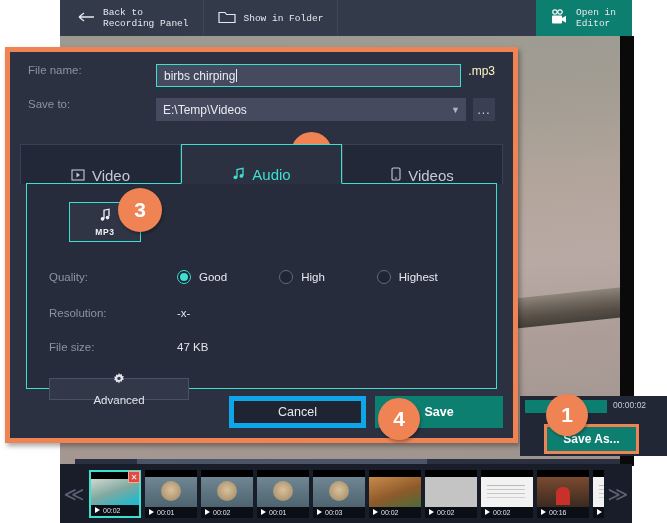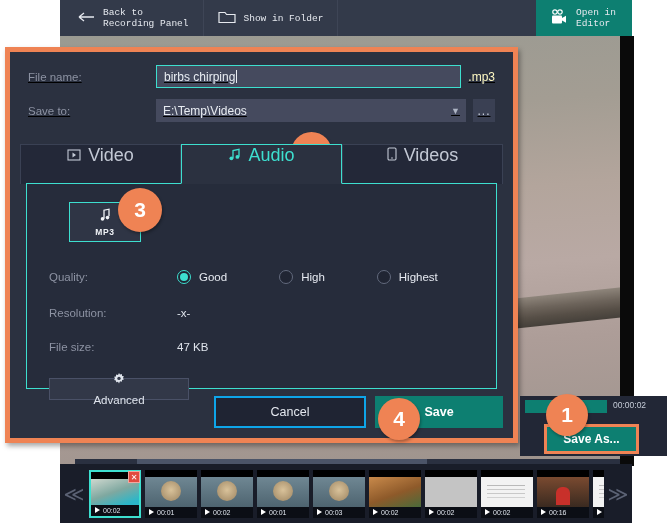--- a/index.html
+++ b/index.html
@@ -37,36 +37,36 @@
   .tb-open{margin-left:auto;background:#0d7f71;border-right:none;padding:0 16px 0 14px;}
   .tb-lbl{white-space:pre-line;}
   .ico{display:inline-block;flex:none;}
 
   
   .dialog-outline{position:absolute;left:5px;top:47px;width:513px;height:396px;
     border:5px solid #ef8354;box-sizing:border-box;box-shadow:2px 3px 5px rgba(0,0,0,.35);}
   .dialog{position:absolute;left:10px;top:52px;width:503px;height:386px;background:#2b3140;
     box-sizing:border-box;}
   .dlg-top{padding:12px 18px 8px 18px;}
-  .row{display:flex;align-items:center;height:25px;margin-bottom:9px;text-decoration:underline;}
+  .row{display:flex;height:25px;margin-bottom:9px;}
   .row .lab{width:128px;color:#8d93a3;font-size:11.5px;}
   .fname-input{flex:1;height:23px;background:#454a5e;border:1px solid #3ddfcf;box-sizing:border-box;
     color:#e8ecf2;font-size:12px;padding:0 7px;display:flex;align-items:center;}
   .caret{display:inline-block;width:1px;height:13px;background:#e8ecf2;margin-left:1px;}
   .ext{color:#fef9c3;font-size:12px;margin-left:7px;}
   .saveto{flex:1;height:23px;background:#454a5e;color:#e8ecf2;font-size:12px;
     display:flex;align-items:center;padding:0 6px 0 7px;position:relative;}
   .saveto .arrow{margin-left:auto;color:#aeb5c4;font-size:9px;}
   .dots-btn{width:22px;height:23px;background:#3a4053;color:#cdd3de;font-size:12px;
     display:flex;align-items:center;justify-content:center;margin-left:7px;letter-spacing:1px;}
 
   
   .tabs{display:flex;margin:4px 10px 0 10px;}
-  .tab{flex:1;height:40px;display:flex;align-items:flex-start;justify-content:center;gap:7px;
-    background:#232838;color:#c3c9d5;font-size:18px;border:1px solid #3a4154;border-bottom:none;
+  .tab{flex:1;height:40px;display:flex;align-items:flex-end;justify-content:center;gap:7px;
+    background:#232838;color:#c3c9d5;font-size:15px;border:1px solid #3a4154;border-bottom:none;
     box-sizing:border-box;position:relative;}
   .tab.active{background:#2b3140;color:#3ddfcf;border:1px solid #3ddfcf;border-bottom:1px solid #2b3140;z-index:3;}
   .panel{margin:0 16px;border:1px solid #3ddfcf;box-sizing:border-box;height:206px;
     background:#262c3b;margin-top:-1px;padding:18px 22px 0 22px;position:relative;}
 
   .fmt-btn{width:72px;height:40px;background:#2f3545;border:1px solid #3ddfcf;box-sizing:border-box;
     display:flex;flex-direction:column;align-items:center;justify-content:center;color:#f0f3f7;
     margin-left:20px;}
   .fmt-btn .mp3{font-size:8.5px;font-weight:bold;letter-spacing:.6px;margin-top:1px;}
 
@@ -80,21 +80,21 @@
   .radio.sel .dot::after{content:"";width:8px;height:8px;border-radius:50%;background:#3ddfcf;}
   .radio.r2{margin-left:52px;}
   .radio.r3{margin-left:52px;justify-content:center;}
 
   .adv-btn{margin-top:20px;width:140px;height:22px;background:#323848;border:1px solid #4a5167;
     box-sizing:border-box;display:flex;align-items:center;justify-content:center;gap:7px;
     color:#dfe4ec;font-size:11.5px;flex-direction:column;}
 
   .dlg-actions{position:absolute;left:0;bottom:0;width:100%;height:52px;display:flex;
     align-items:center;justify-content:flex-end;padding-right:10px;box-sizing:border-box;}
-  .btn-cancel{width:152px;height:32px;background:#1f2433;border:2px solid #0ea5e9;box-sizing:border-box;
+  .btn-cancel{width:137px;height:32px;background:#1f2433;border:5px solid #0ea5e9;box-sizing:border-box;
     color:#e4e8ef;font-size:12.5px;display:flex;align-items:center;justify-content:center;}
   .btn-save{width:128px;height:32px;background:#0d7f71;color:#ffffff;font-size:12.5px;font-weight:bold;
     display:flex;align-items:center;justify-content:center;margin-left:9px;}
 
   
   .ctl-strip{position:absolute;left:520px;top:396px;width:147px;height:60px;background:#222736;}
   .prog-bar{position:absolute;left:525px;top:400px;width:82px;height:13px;background:#0d7f71;}
   .prog-time{position:absolute;left:613px;top:400px;color:#c6ccd8;font-size:8.5px;}
   .saveas-outline{position:absolute;left:544px;top:424px;width:95px;height:30px;border:3px solid #ef8354;box-sizing:border-box;}
   .saveas{position:absolute;left:547px;top:427px;width:89px;height:24px;background:#0d7f71;color:#fff;

